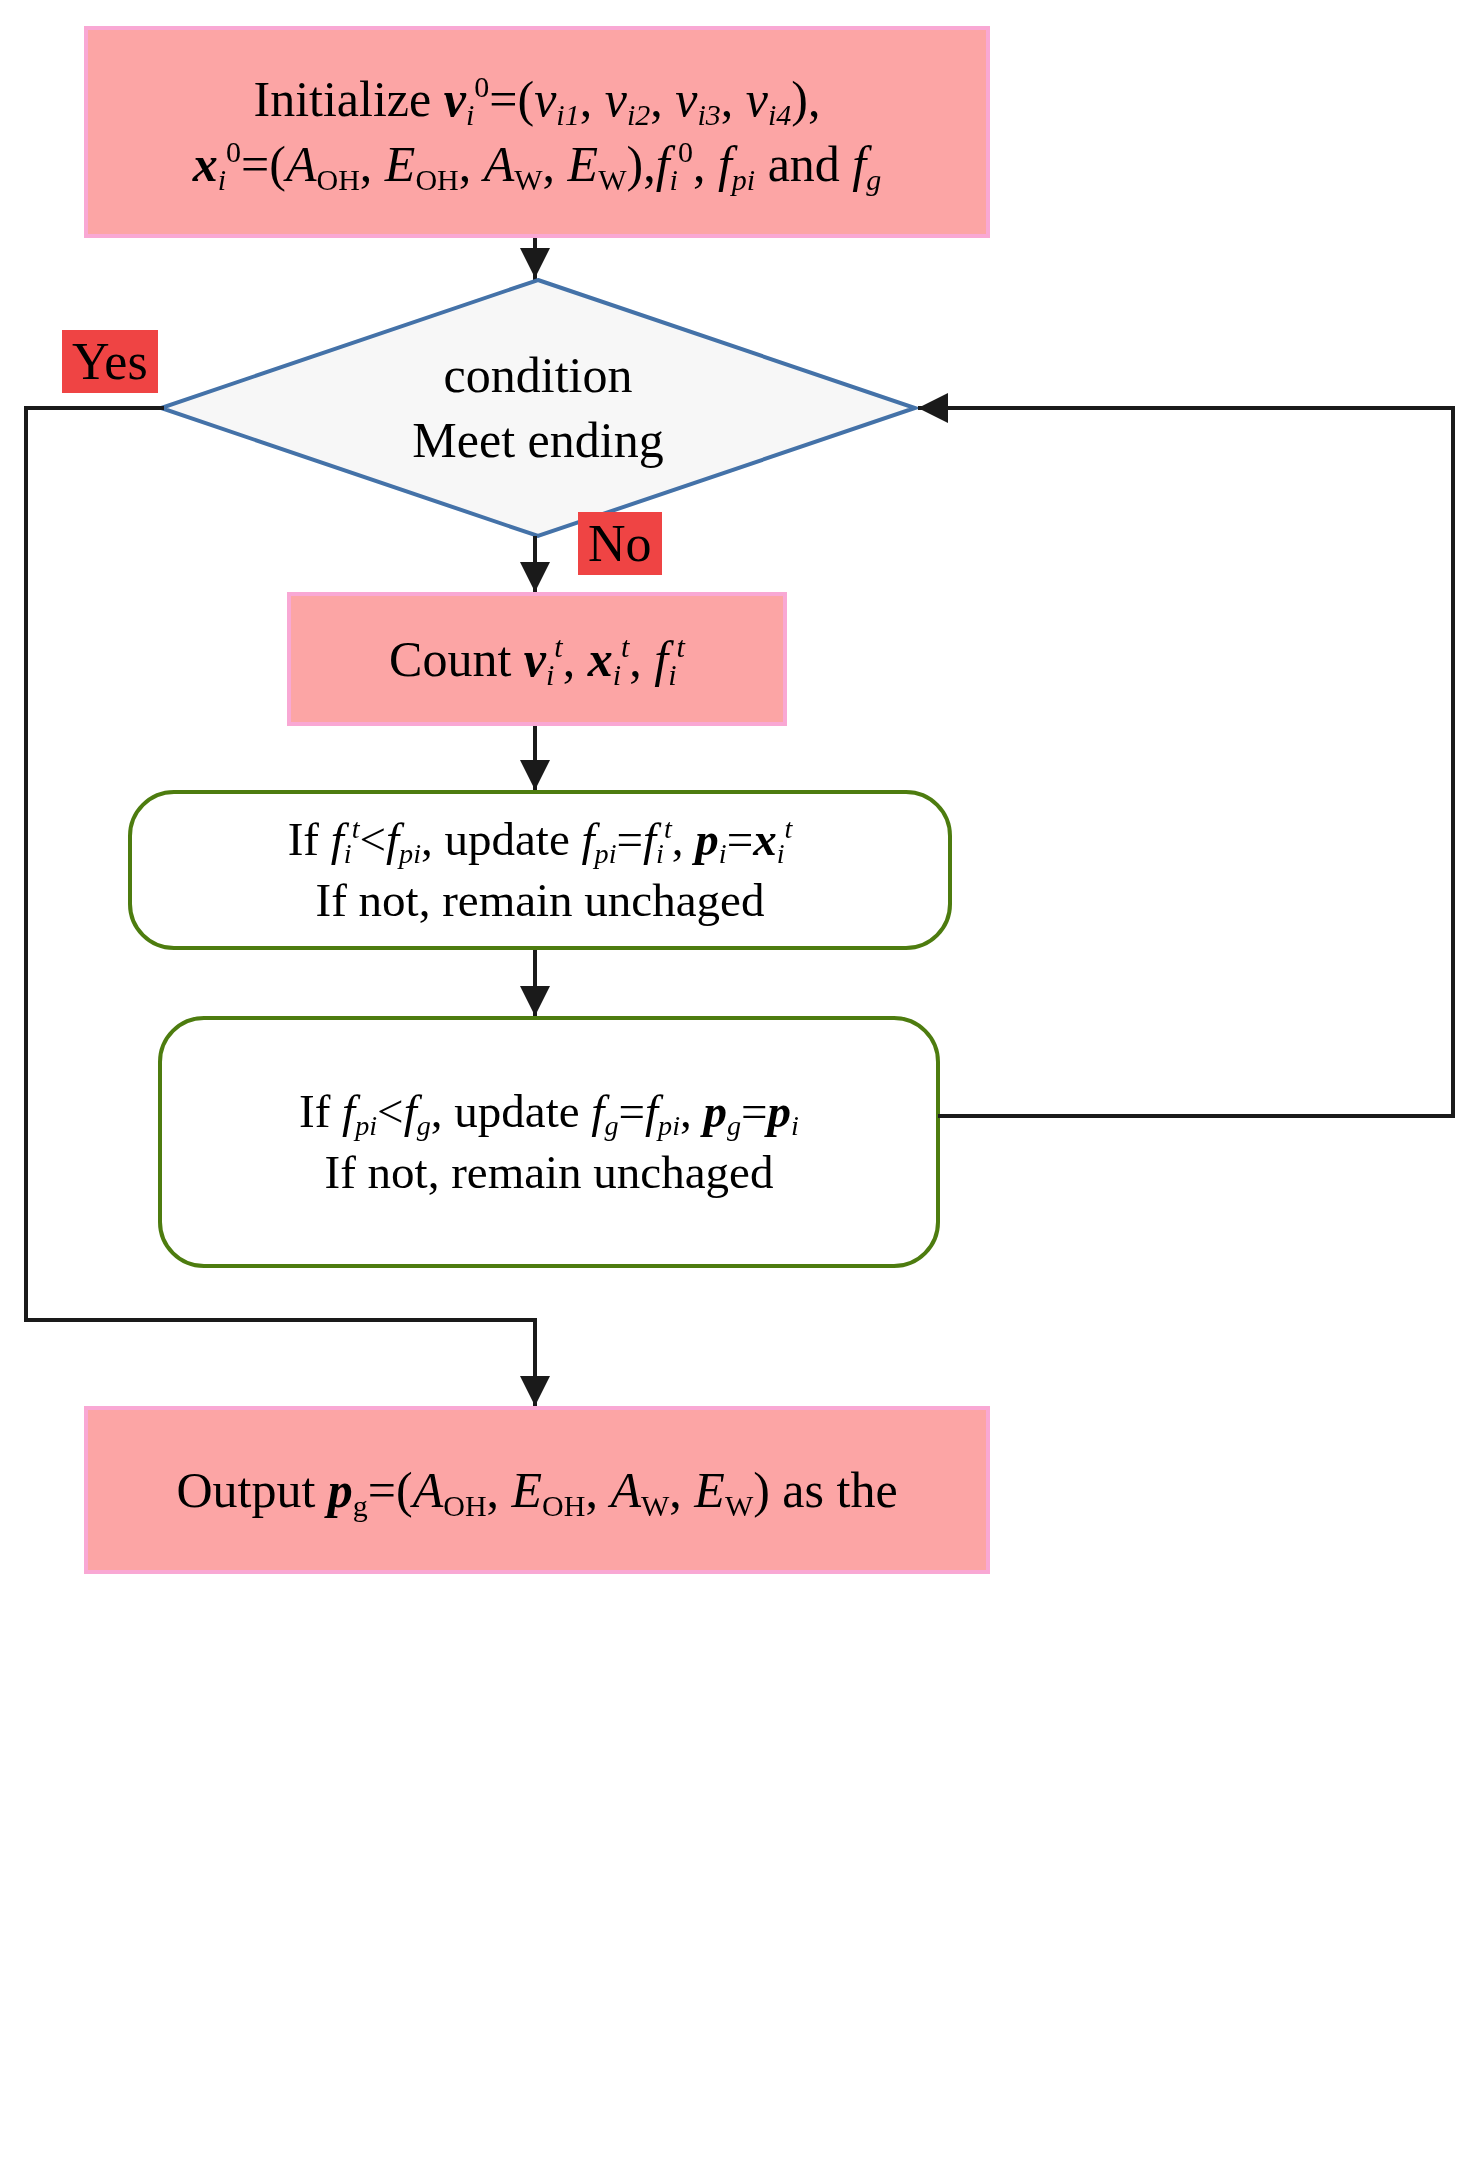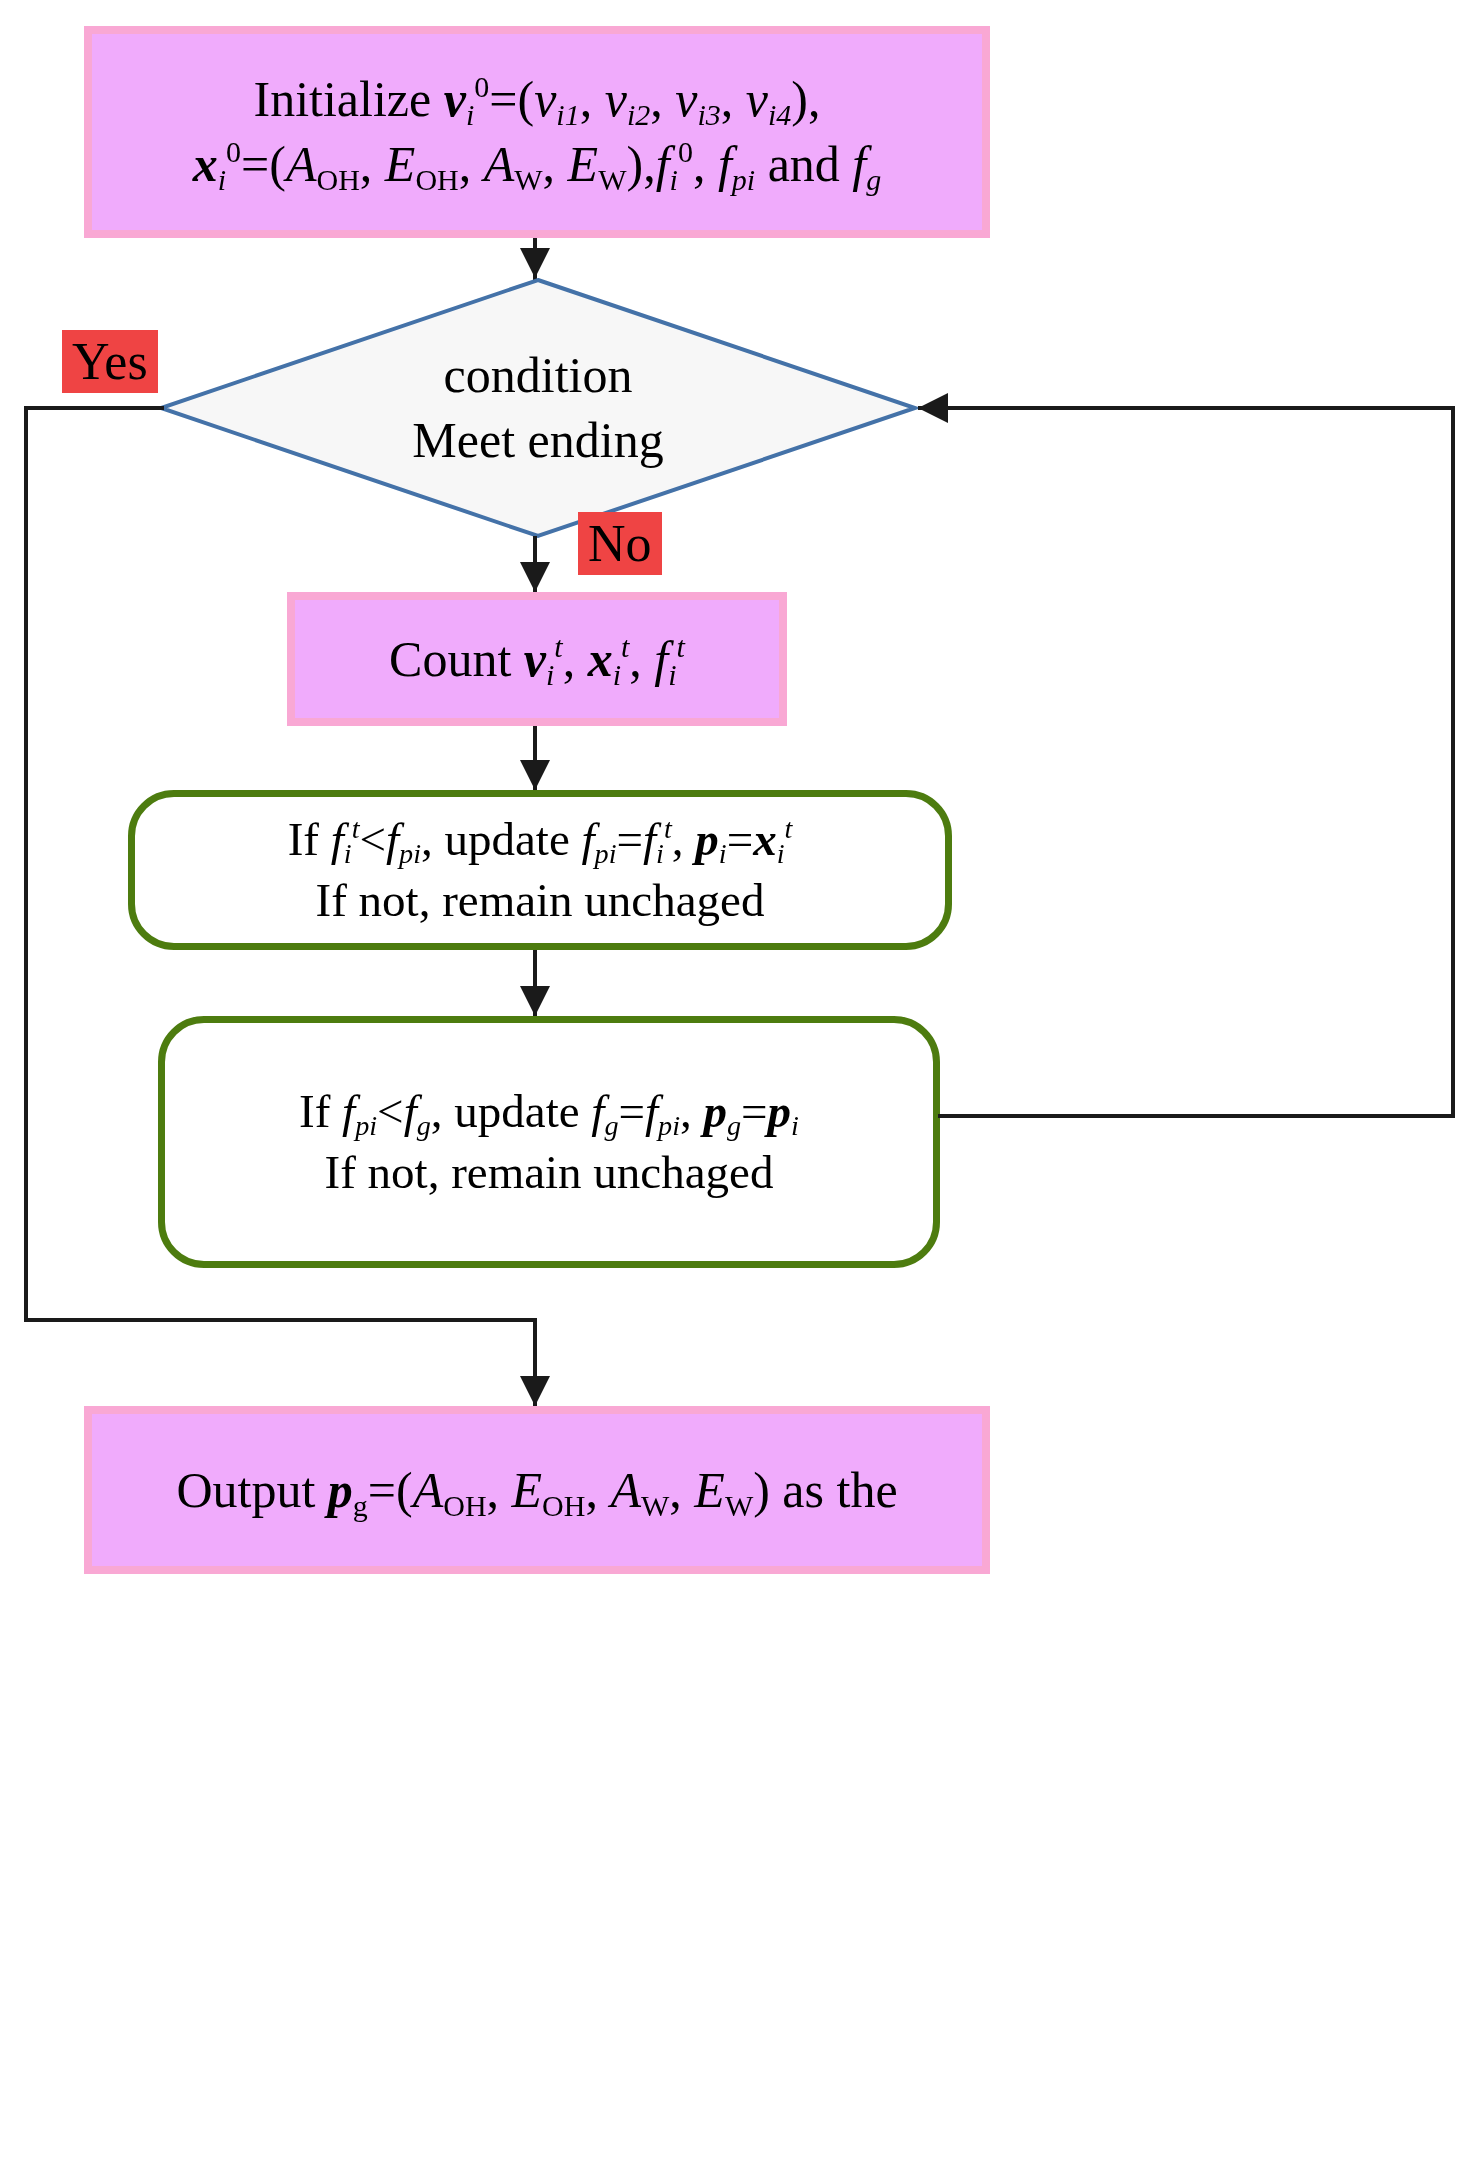--- a/index.html
+++ b/index.html
@@ -23,25 +23,25 @@
     position: absolute;
     box-sizing: border-box;
     display: flex;
     align-items: center;
     justify-content: center;
     text-align: center;
     color: #000000;
     line-height: 1.30;
   }
   .rect {
-    border: 8px solid #f9a8d4;
-    background: #f0abfc;
+    border: 4px solid #f9a8d4;
+    background: #fca5a5;
   }
   .round {
-    border: 7px solid #4d7c0f;
+    border: 4px solid #4d7c0f;
     background: #ffffff;
     border-radius: 46px;
   }
   .diamond-wrap {
     position: absolute;
   }
   .diamond-wrap svg {
     position: absolute;
     left: 0;
     top: 0;

